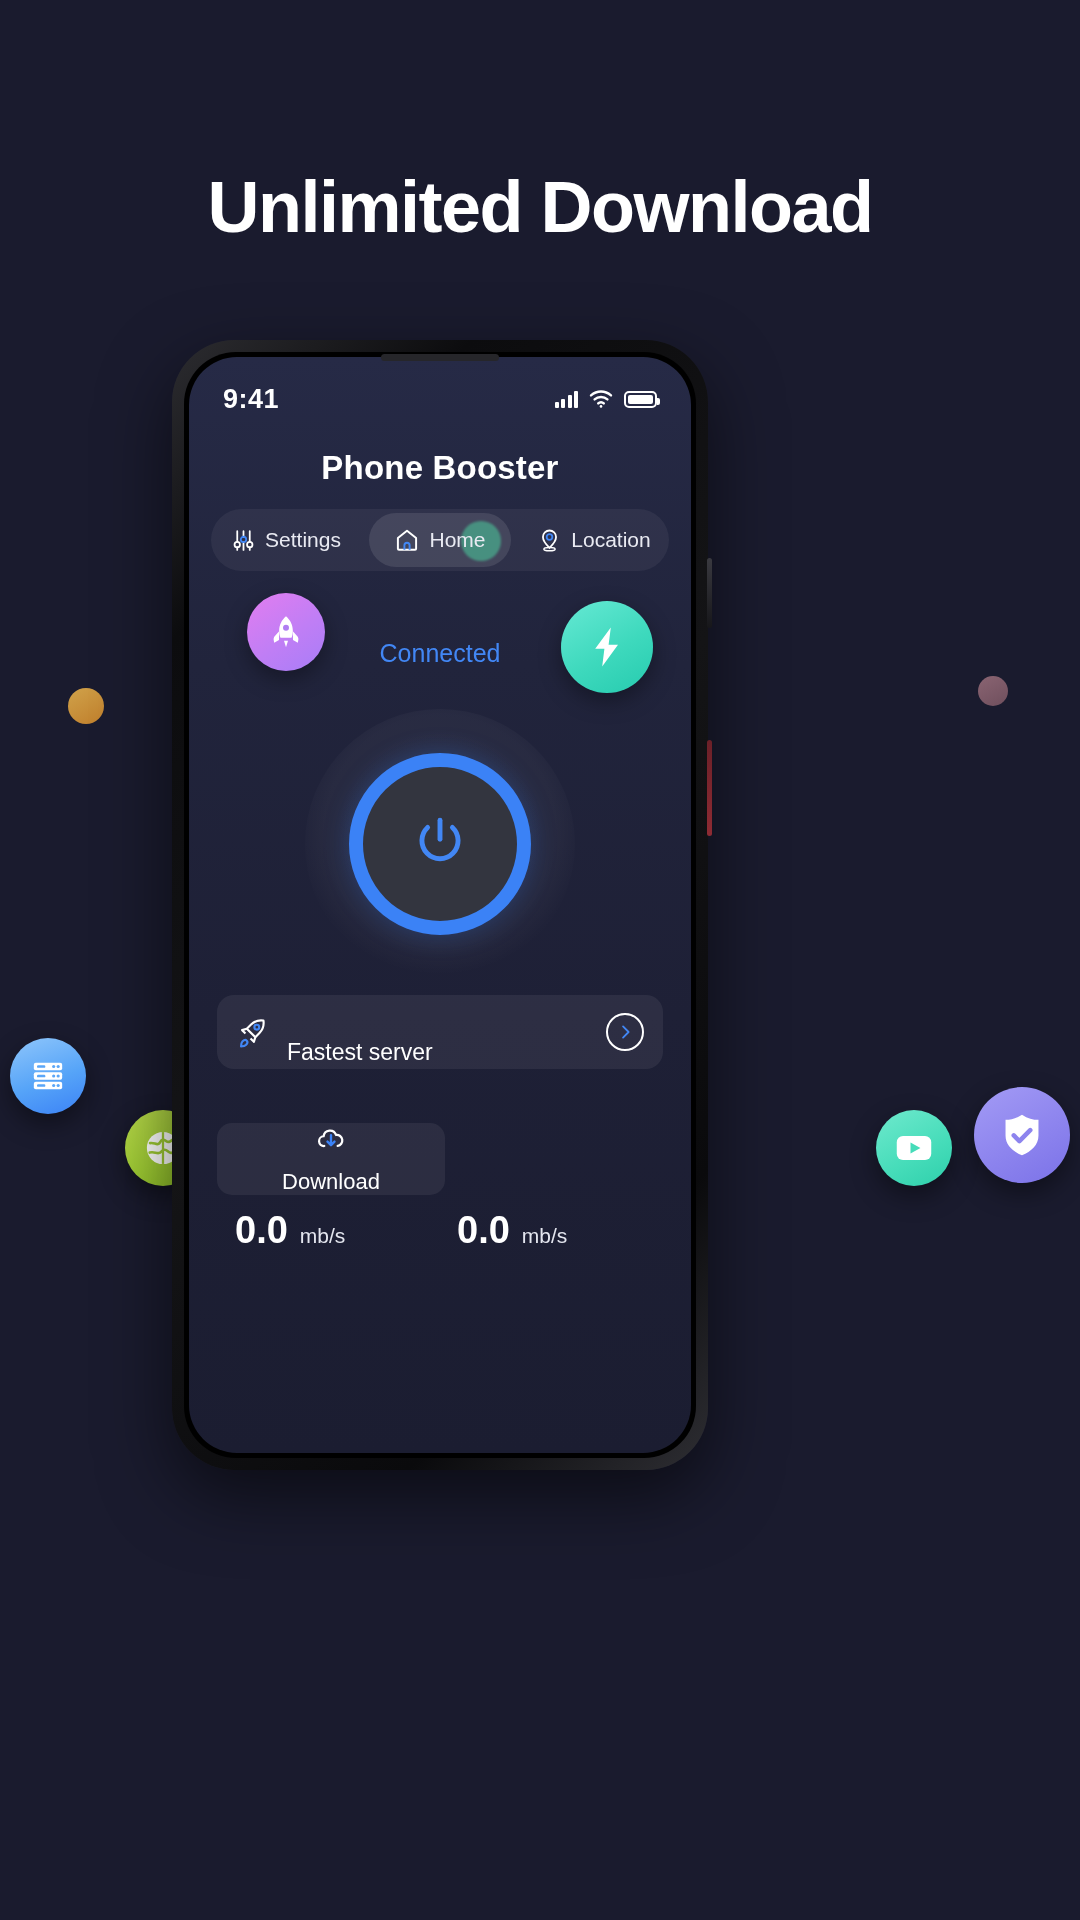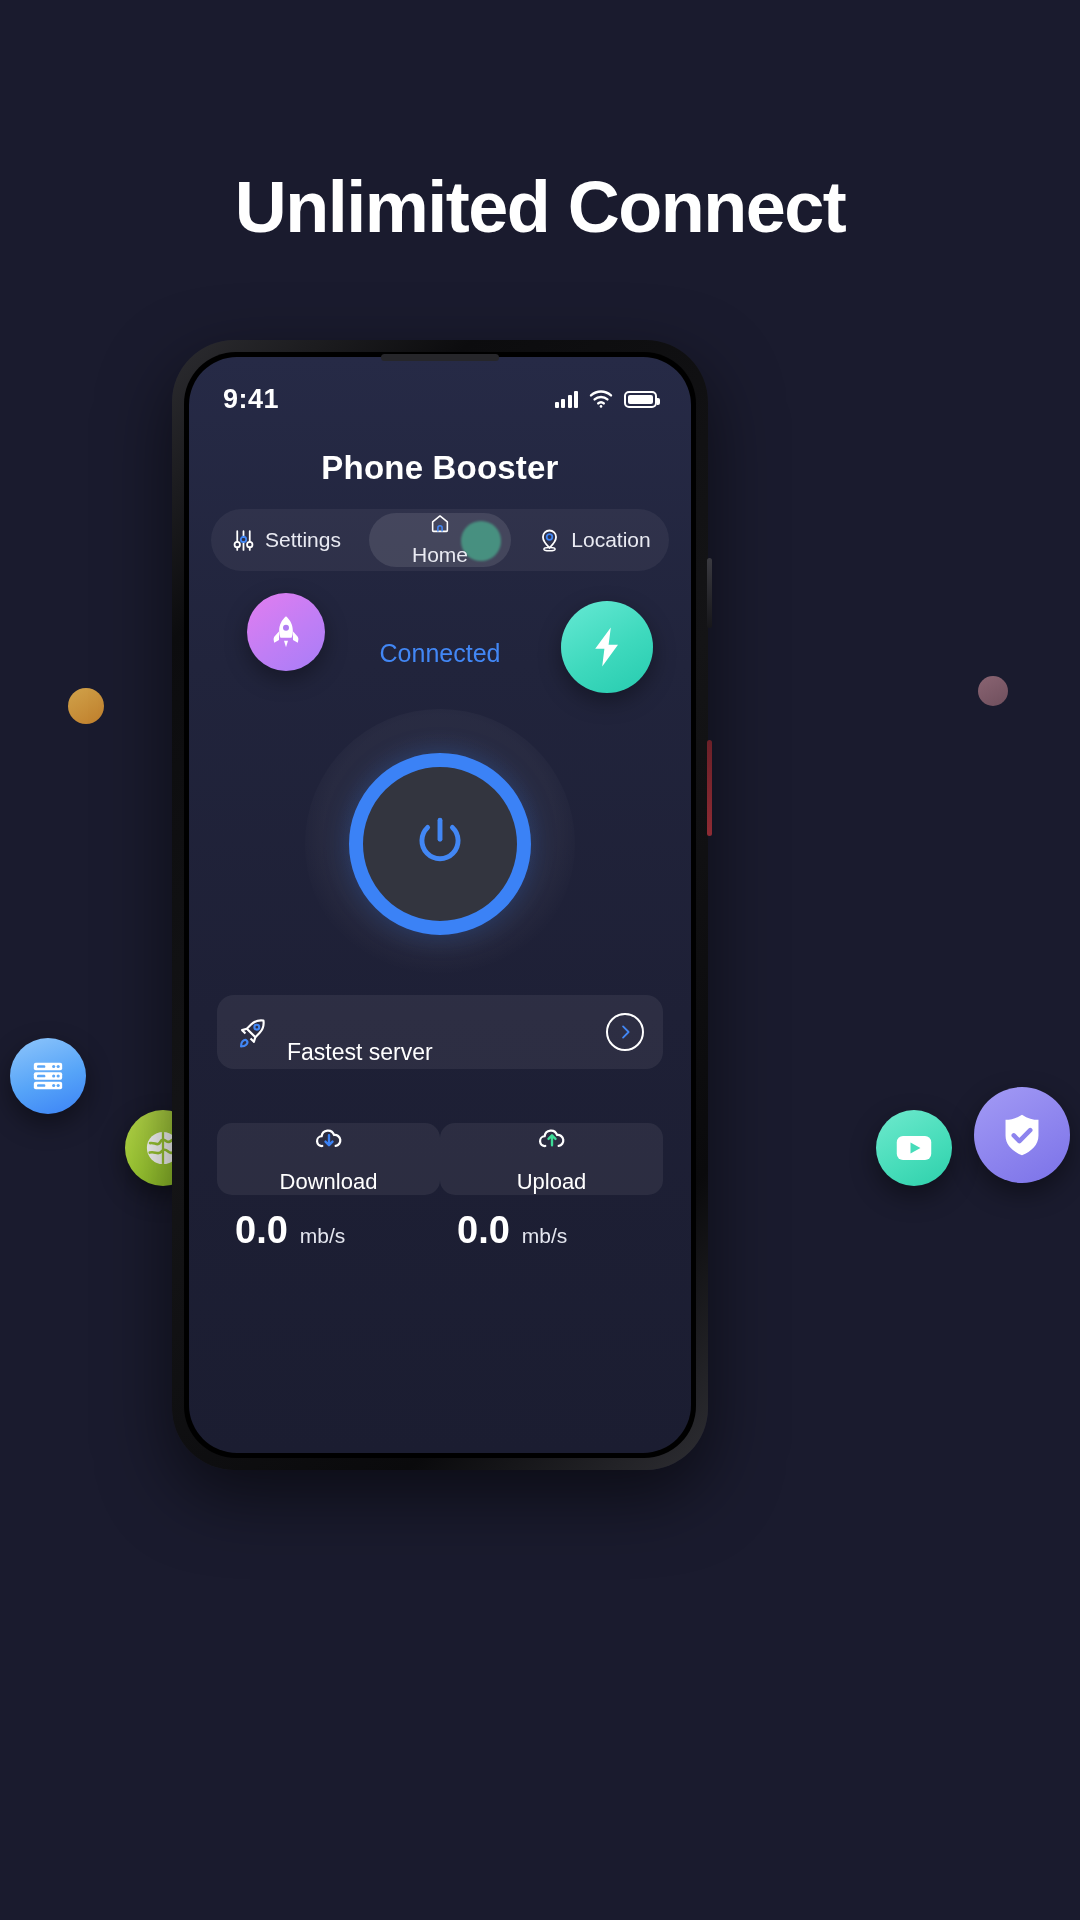--- a/index.html
+++ b/index.html
@@ -89,21 +89,21 @@
     background:rgba(255,255,255,.055);
     display:flex; align-items:center; justify-content:space-between;
     padding:4px;
     gap:12px;
   }
   .tab {
     flex:1; height:54px; border-radius:27px;
     display:flex; align-items:center; justify-content:center; gap:9px;
     color:#e9eaf2; font-size:21px; position:relative;
   }
-  .tab.active { background:rgba(255,255,255,.10);flex-direction:column; }
+  .tab.active { background:rgba(255,255,255,.10); }
   .tab .glow {
     position:absolute; left:92px; top:8px;
     width:40px; height:40px; border-radius:50%;
     background:#49a98c; opacity:.75; filter:blur(1px);
   }
   .tab .tlabel { position:relative; z-index:2; }
   .tab svg { position:relative; z-index:2; }
 
   
   .conn-row {
@@ -197,21 +197,21 @@
   .dot-mauve { right:72px; top:676px; width:30px; height:30px;
     background:linear-gradient(150deg,#8a6472,#6f4f5d); }
   .dot-steel { right:402px; top:1235px; width:45px; height:45px;
     background:linear-gradient(150deg,#7d93ad,#657c96); }
 </style>
 </head>
 <body>
 
 <div class="stage">
 
-  <div class="headline">Unlimited Connect</div>
+  <div class="headline">Unlimited Download</div>
 
   <div class="dot dot-amber"></div>
   <div class="dot dot-mauve"></div>
   <div class="dot dot-steel"></div>
 
   <div class="orb orb-server">
     <svg width="40" height="40" viewBox="0 0 24 24">
       <rect x="3.5" y="4" width="17" height="4.6" rx="1.2" fill="#fff"></rect>
       <rect x="3.5" y="9.7" width="17" height="4.6" rx="1.2" fill="#fff"></rect>
       <rect x="3.5" y="15.4" width="17" height="4.6" rx="1.2" fill="#fff"></rect>
@@ -367,27 +367,20 @@
         <div class="speed-row">
 
           <div class="speed-card">
             <svg width="34" height="34" viewBox="0 0 24 24">
               <path d="M6.6 18.4 a3.9 3.9 0 0 1-.5-7.8 A5.1 5.1 0 0 1 16 9.6 a3.9 3.9 0 0 1 1.3 8.7" fill="none" stroke="#fff" stroke-width="1.8" stroke-linecap="round" stroke-linejoin="round"></path>
               <path d="M12 9.8 v7.6 M9.2 14.9 L12 17.8 l2.8-2.9" fill="none" stroke="#3b82f6" stroke-width="1.9" stroke-linecap="round" stroke-linejoin="round"></path>
             </svg>
             <span class="sl">Download</span>
           </div>
 
-          <div class="speed-card">
-            <svg width="34" height="34" viewBox="0 0 24 24">
-              <path d="M6.6 18.4 a3.9 3.9 0 0 1-.5-7.8 A5.1 5.1 0 0 1 16 9.6 a3.9 3.9 0 0 1 1.3 8.7" fill="none" stroke="#fff" stroke-width="1.8" stroke-linecap="round" stroke-linejoin="round"></path>
-              <path d="M12 17.8 v-7.6 M9.2 12.7 L12 9.8 l2.8 2.9" fill="none" stroke="#3ddc97" stroke-width="1.9" stroke-linecap="round" stroke-linejoin="round"></path>
-            </svg>
-            <span class="sl">Upload</span>
-          </div>
         </div>
 
         <div class="speed-values">
           <div class="speed-val">
             <span class="num">0.0</span>
             <span class="unit">mb/s</span>
           </div>
           <div class="speed-val">
             <span class="num">0.0</span>
             <span class="unit">mb/s</span>

